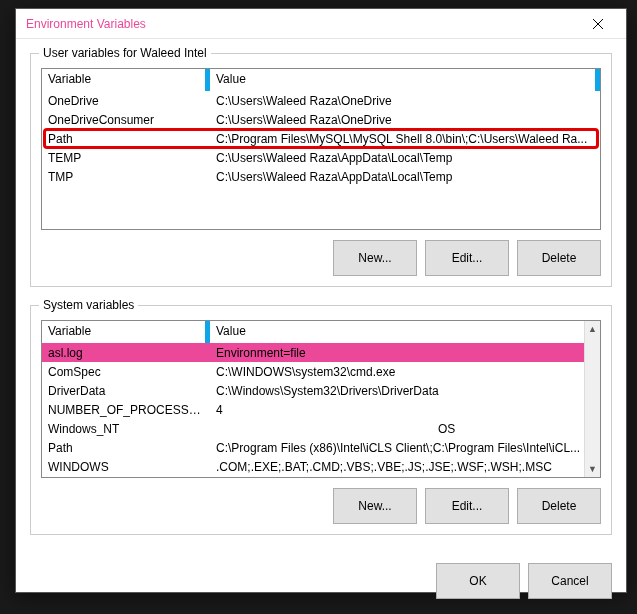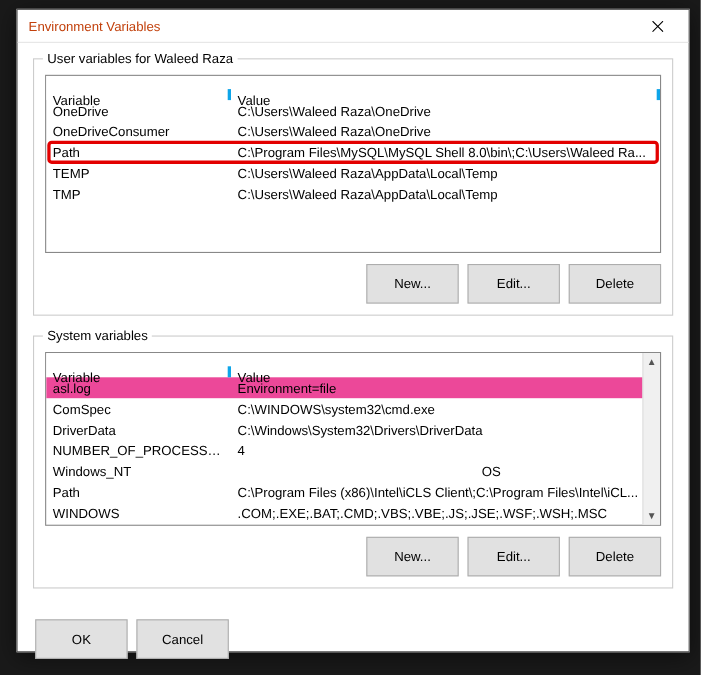--- a/index.html
+++ b/index.html
@@ -23,21 +23,21 @@
     box-shadow: 0 4px 20px rgba(0,0,0,0.5);
   }
   .titlebar {
     height: 30px;
     display: flex;
     align-items: center;
     justify-content: space-between;
     padding: 0 8px 0 10px;
     border-bottom: 1px solid #e5e5e5;
   }
-  .titlebar-text { font-size: 12px; color: #c2410c; }
+  .titlebar-text { font-size: 12px; color: #ec4899; }
   .close-btn {
     width: 40px; height: 28px;
     display: flex; align-items:center; justify-content:center;
     cursor: pointer;
   }
   .dialog-body {
     padding: 14px 14px 10px 14px;
   }
   .fieldset {
     border: 1px solid #ccc;
@@ -59,24 +59,23 @@
     position: relative;
     overflow: hidden;
   }
   .lv-header {
     display: flex;
     height: 22px;
     background: #fff;
   }
   .lv-header .col {
     padding: 3px 6px;
-    border-right: 3px solid #0ea5e9;
+    border-right: 5px solid #0ea5e9;
     font-size: 12px;
     color: #000;
-    margin-top: 12px;
   }
   .col-var { width: 168px; flex-shrink:0; }
   .col-val { flex: 1; }
   .lv-rows { }
   .lv-row {
     display: flex;
     height: 19px;
     align-items: center;
     font-size: 12px;
   }
@@ -112,42 +111,42 @@
     min-width: 84px;
     height: 36px;
     background: #e1e1e1;
     border: 1px solid #adadad;
     font-size: 12px;
     font-family: inherit;
     padding: 0 12px;
     cursor: pointer;
   }
   .dialog-footer {
-    display:flex; gap:8px;
+    display:flex; justify-content:flex-end; gap:8px;
     padding: 0 14px 12px 16px;
   }
 </style>
 </head>
 <body>
 
 <div class="dialog">
 
   <div class="titlebar">
     <span class="titlebar-text">Environment Variables</span>
     <div class="close-btn">
       <svg width="10" height="10" viewBox="0 0 10 10">
           <path d="M0 0 L10 10 M10 0 L0 10" stroke="#000" stroke-width="1"></path>
         </svg>
     </div>
   </div>
 
   <div class="dialog-body">
 
     <div class="fieldset">
-      <div class="fieldset-legend">User variables for Waleed Raza</div>
+      <div class="fieldset-legend">User variables for Waleed Intel</div>
       <div class="listview" style="height:162px;">
         <div class="lv-header">
           <div class="col col-var">Variable</div>
           <div class="col col-val">Value</div>
         </div>
         <div class="lv-rows" id="user-rows">
             <div class="lv-row">
               <div class="cell cell-var">OneDrive</div>
               <div class="cell cell-val">C:\Users\Waleed Raza\OneDrive</div>
             </div>

